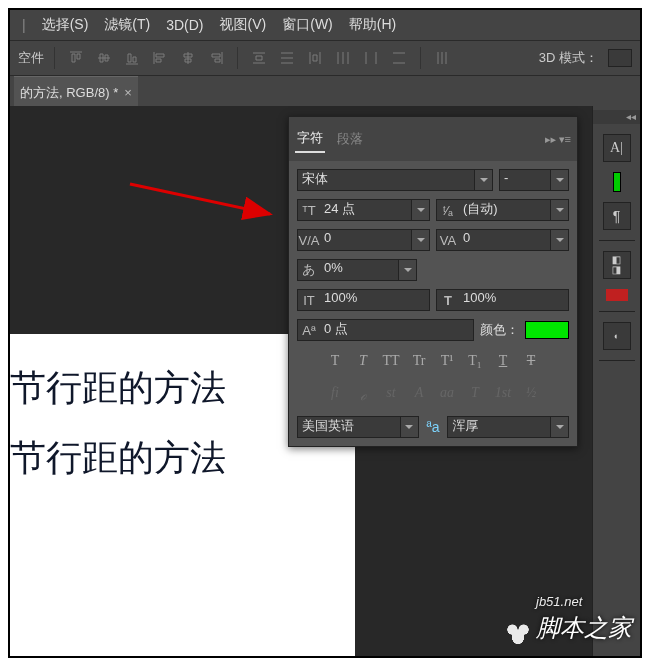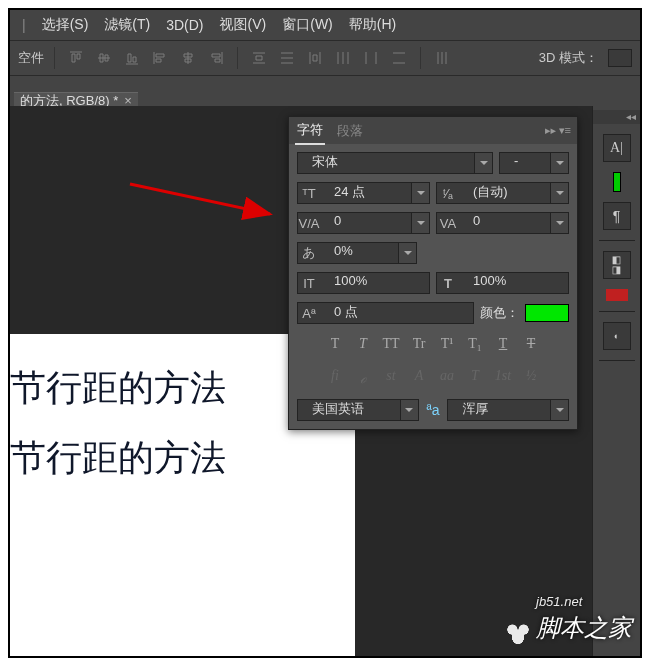--- a/index.html
+++ b/index.html
@@ -8,38 +8,38 @@
 .menubar{height:30px;background:#444;display:flex;align-items:center;padding:0 8px;font-size:14px;color:#ddd;gap:8px}
 .menubar span{padding:2px 4px;cursor:default}
 .toolbar{height:36px;background:#444;border-top:1px solid #2a2a2a;border-bottom:1px solid #2a2a2a;display:flex;align-items:center;padding:0 8px;gap:6px}
 .tool-label{color:#ccc;font-size:13px;}
 .align-btn{width:22px;height:22px;display:flex;align-items:center;justify-content:center;opacity:.4}
 .align-btn svg{stroke:#ccc;fill:none;stroke-width:1}
 .sep{width:1px;height:22px;background:#333;margin:0 4px}
 .mode3d{margin-left:auto;color:#ccc;font-size:13px}
 .mode-dd{width:24px;height:18px;background:#3a3a3a;border:1px solid #222;margin-left:4px}
 .tabbar{height:30px;background:#444;display:flex;align-items:flex-end;padding:0 4px}
-.doctab{height:14px;background:#535353;color:#ddd;font-size:13px;padding:2px 6px 0;display:flex;align-items:center;gap:6px;border-top:1px solid #666}
+.doctab{height:30px;background:#535353;color:#ddd;font-size:13px;padding:2px 6px 0;display:flex;align-items:center;gap:6px;border-top:1px solid #666}
 .doctab .x{font-size:13px;color:#bbb}
 .workspace{position:relative;height:calc(100% - 96px);background:#1a1a1a;display:flex}
 .canvas-area{flex:1;position:relative;background:#282828}
 .canvas{position:absolute;left:0;top:228px;width:345px;height:335px;background:#fff;padding:36px 0 0 0}
 .green-text{color:#0f172a;font-size:36px;font-family:SimSun,serif;padding-left:0;line-height:1;margin-bottom:34px}
 .arrow{position:absolute;left:110px;top:70px}
 
 .char-panel{position:absolute;left:278px;top:10px;width:290px;background:#535353;border:1px solid #222;box-shadow:0 2px 8px rgba(0,0,0,.5)}
-.cp-tabs{height:27px;background:#444;display:flex;align-items:center;padding:0 6px;gap:10px;font-size:13px}
+.cp-tabs{height:44px;background:#444;display:flex;align-items:center;padding:0 6px;gap:10px;font-size:13px}
 .cp-tab{color:#eee;border-bottom:2px solid #ddd;padding:4px 2px}
 .cp-tab.inact{color:#888;border:none}
 .cp-menu{margin-left:auto;color:#999;font-size:11px;display:flex;gap:6px}
 .cp-body{padding:8px;display:flex;flex-direction:column;gap:8px}
 .row{display:flex;align-items:center;gap:6px}
 .fld{display:flex;align-items:center;background:#3a3a3a;border:1px solid #222;height:22px}
 .fld .ic{width:22px;display:flex;align-items:center;justify-content:center;color:#bbb;font-size:13px}
-.fld input,.fld .val{flex:1;background:transparent;border:none;color:#ddd;font-size:13px;padding:0 14px;outline:none;height:100%}
+.fld input,.fld .val{flex:1;background:transparent;border:none;color:#ddd;font-size:13px;padding:0 4px;outline:none;height:100%}
 .fld .dd{width:18px;height:100%;background:#454545;border-left:1px solid #222;display:flex;align-items:center;justify-content:center}
 .fld .dd::after{content:"";border:4px solid transparent;border-top-color:#aaa;margin-top:3px}
 .lbl{color:#ddd;font-size:13px}
 .swatch{width:44px;height:18px;background:#00e700;border:1px solid #000}
 .style-row{display:flex;gap:6px;justify-content:center;padding:4px 0}
 .style-row span{color:#aaa;font-size:14px;font-family:Georgia,serif;width:22px;text-align:center}
 .style-row.dim span{color:#666;font-style:italic}
 .lang-row{display:flex;align-items:center;gap:8px}
 .lang-row .fld{flex:1}
 .aa{color:#7dd3fc;font-size:14px}

